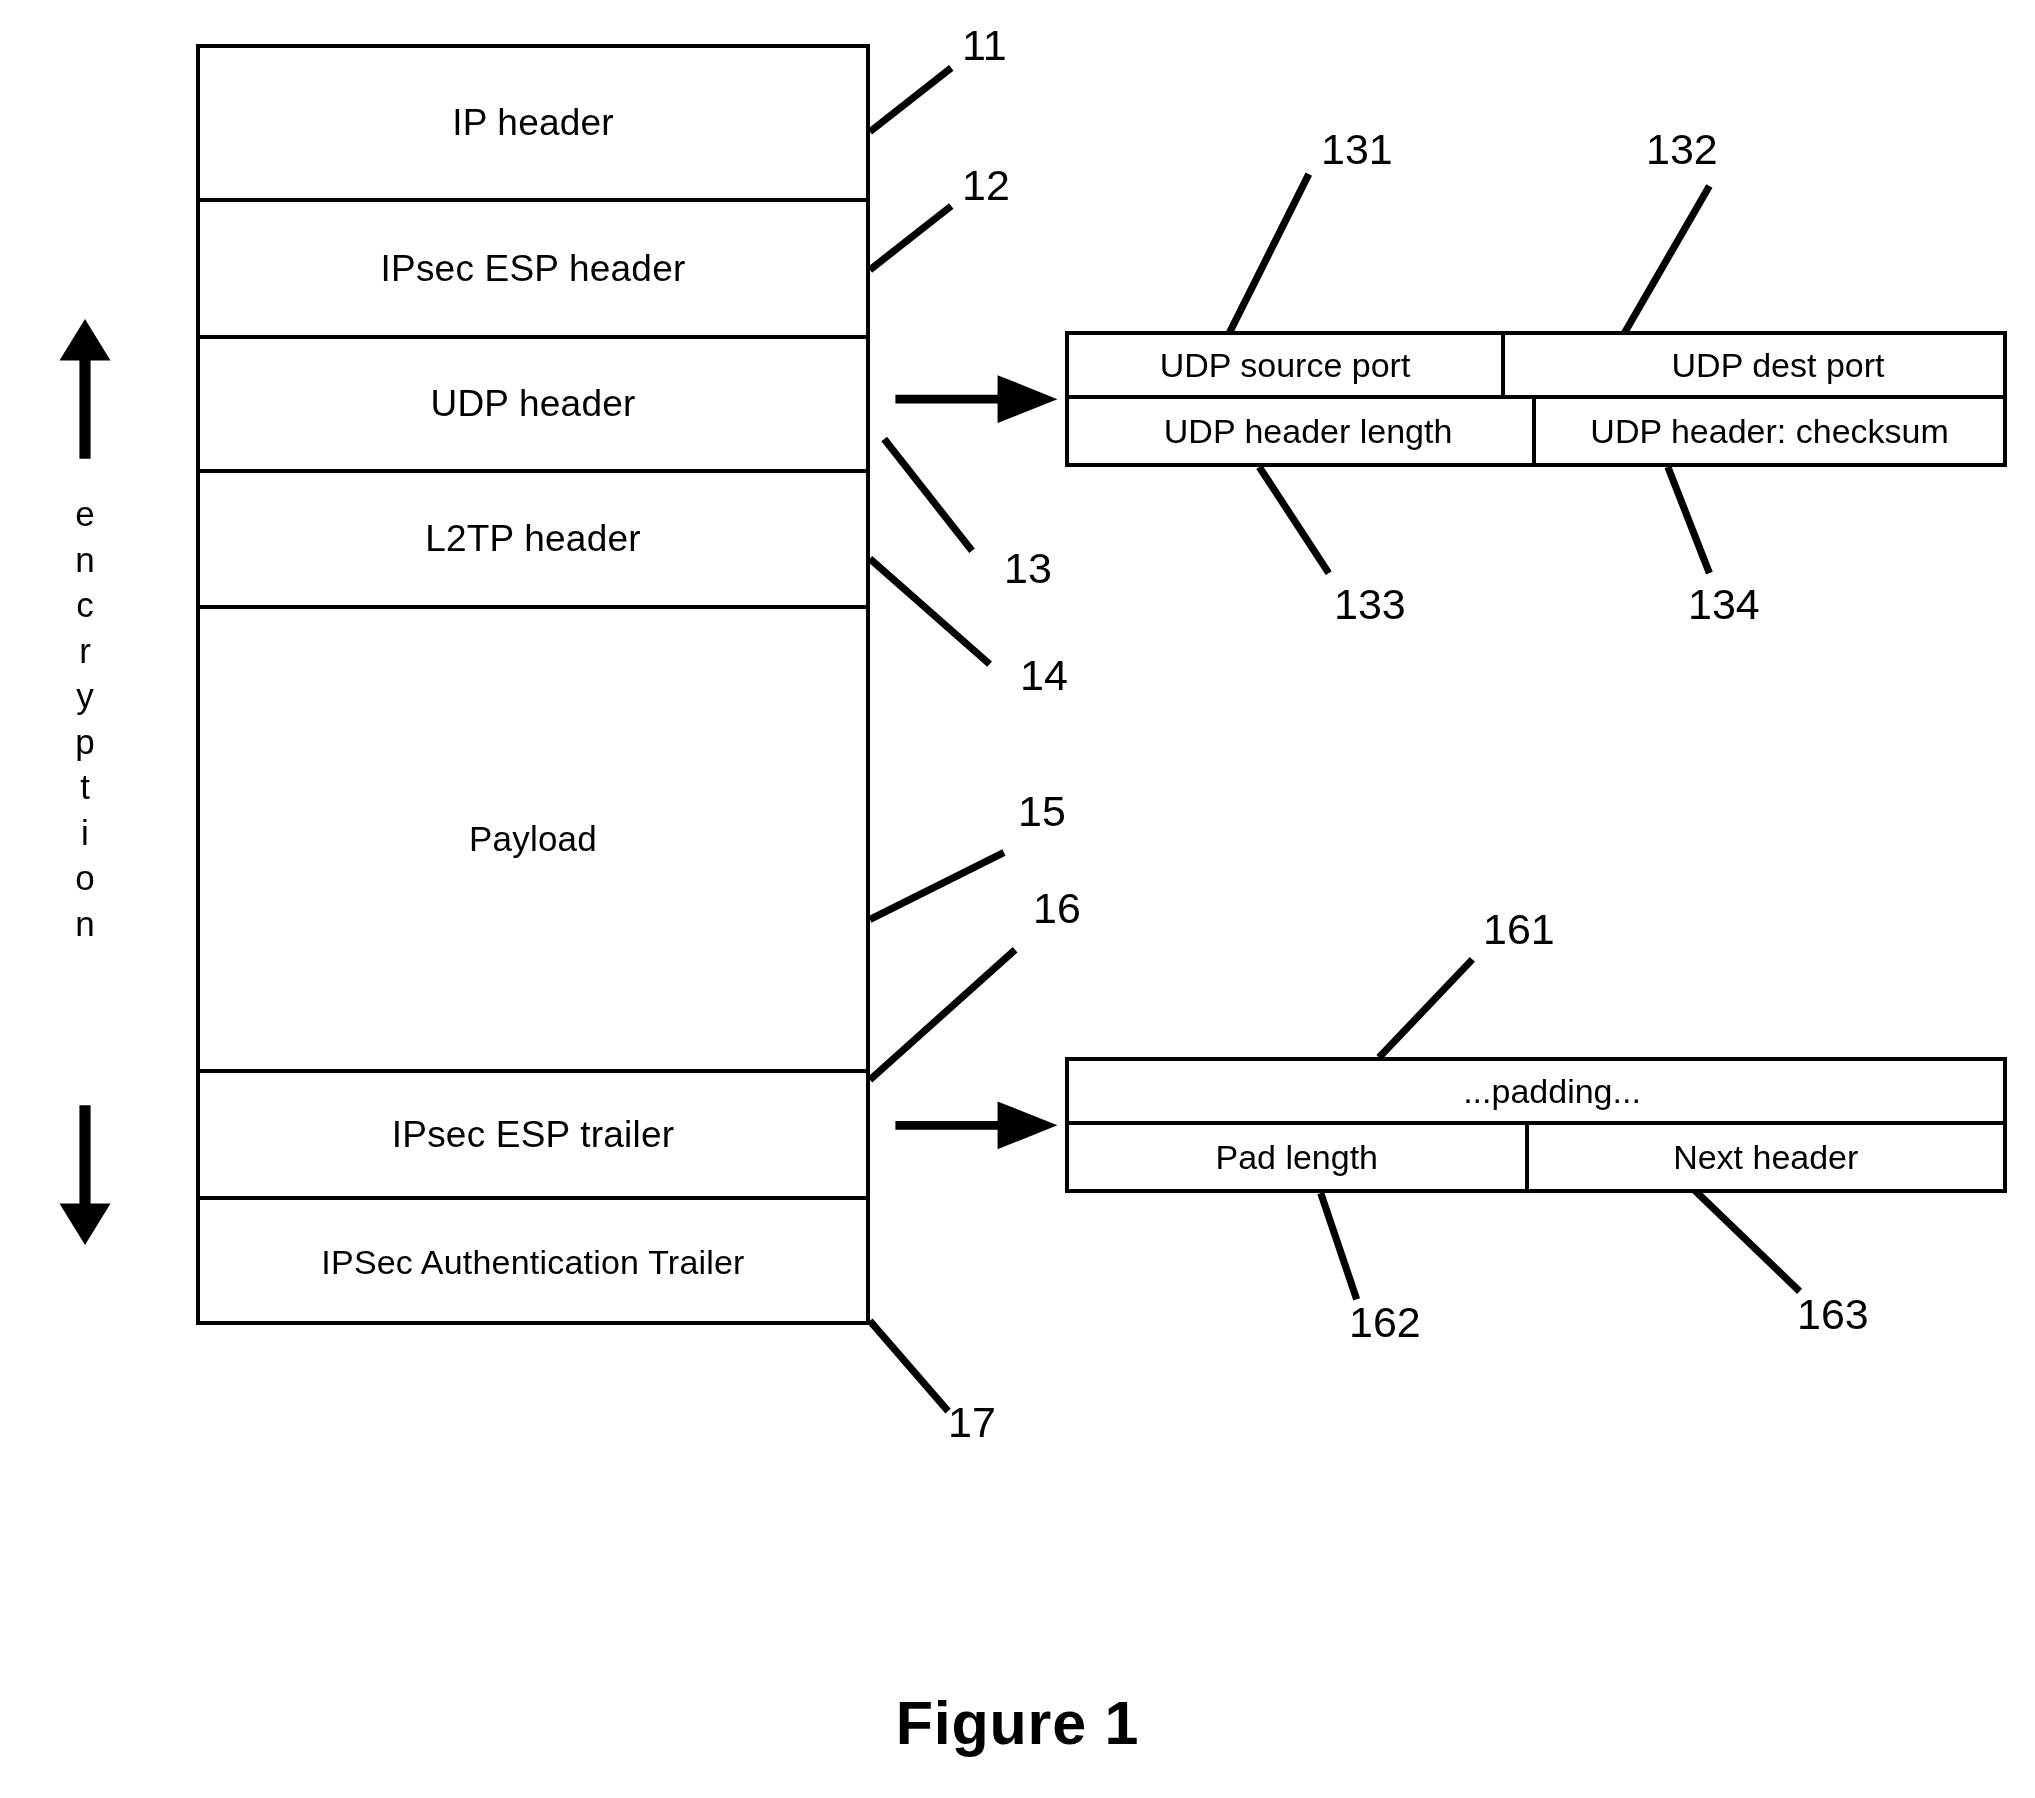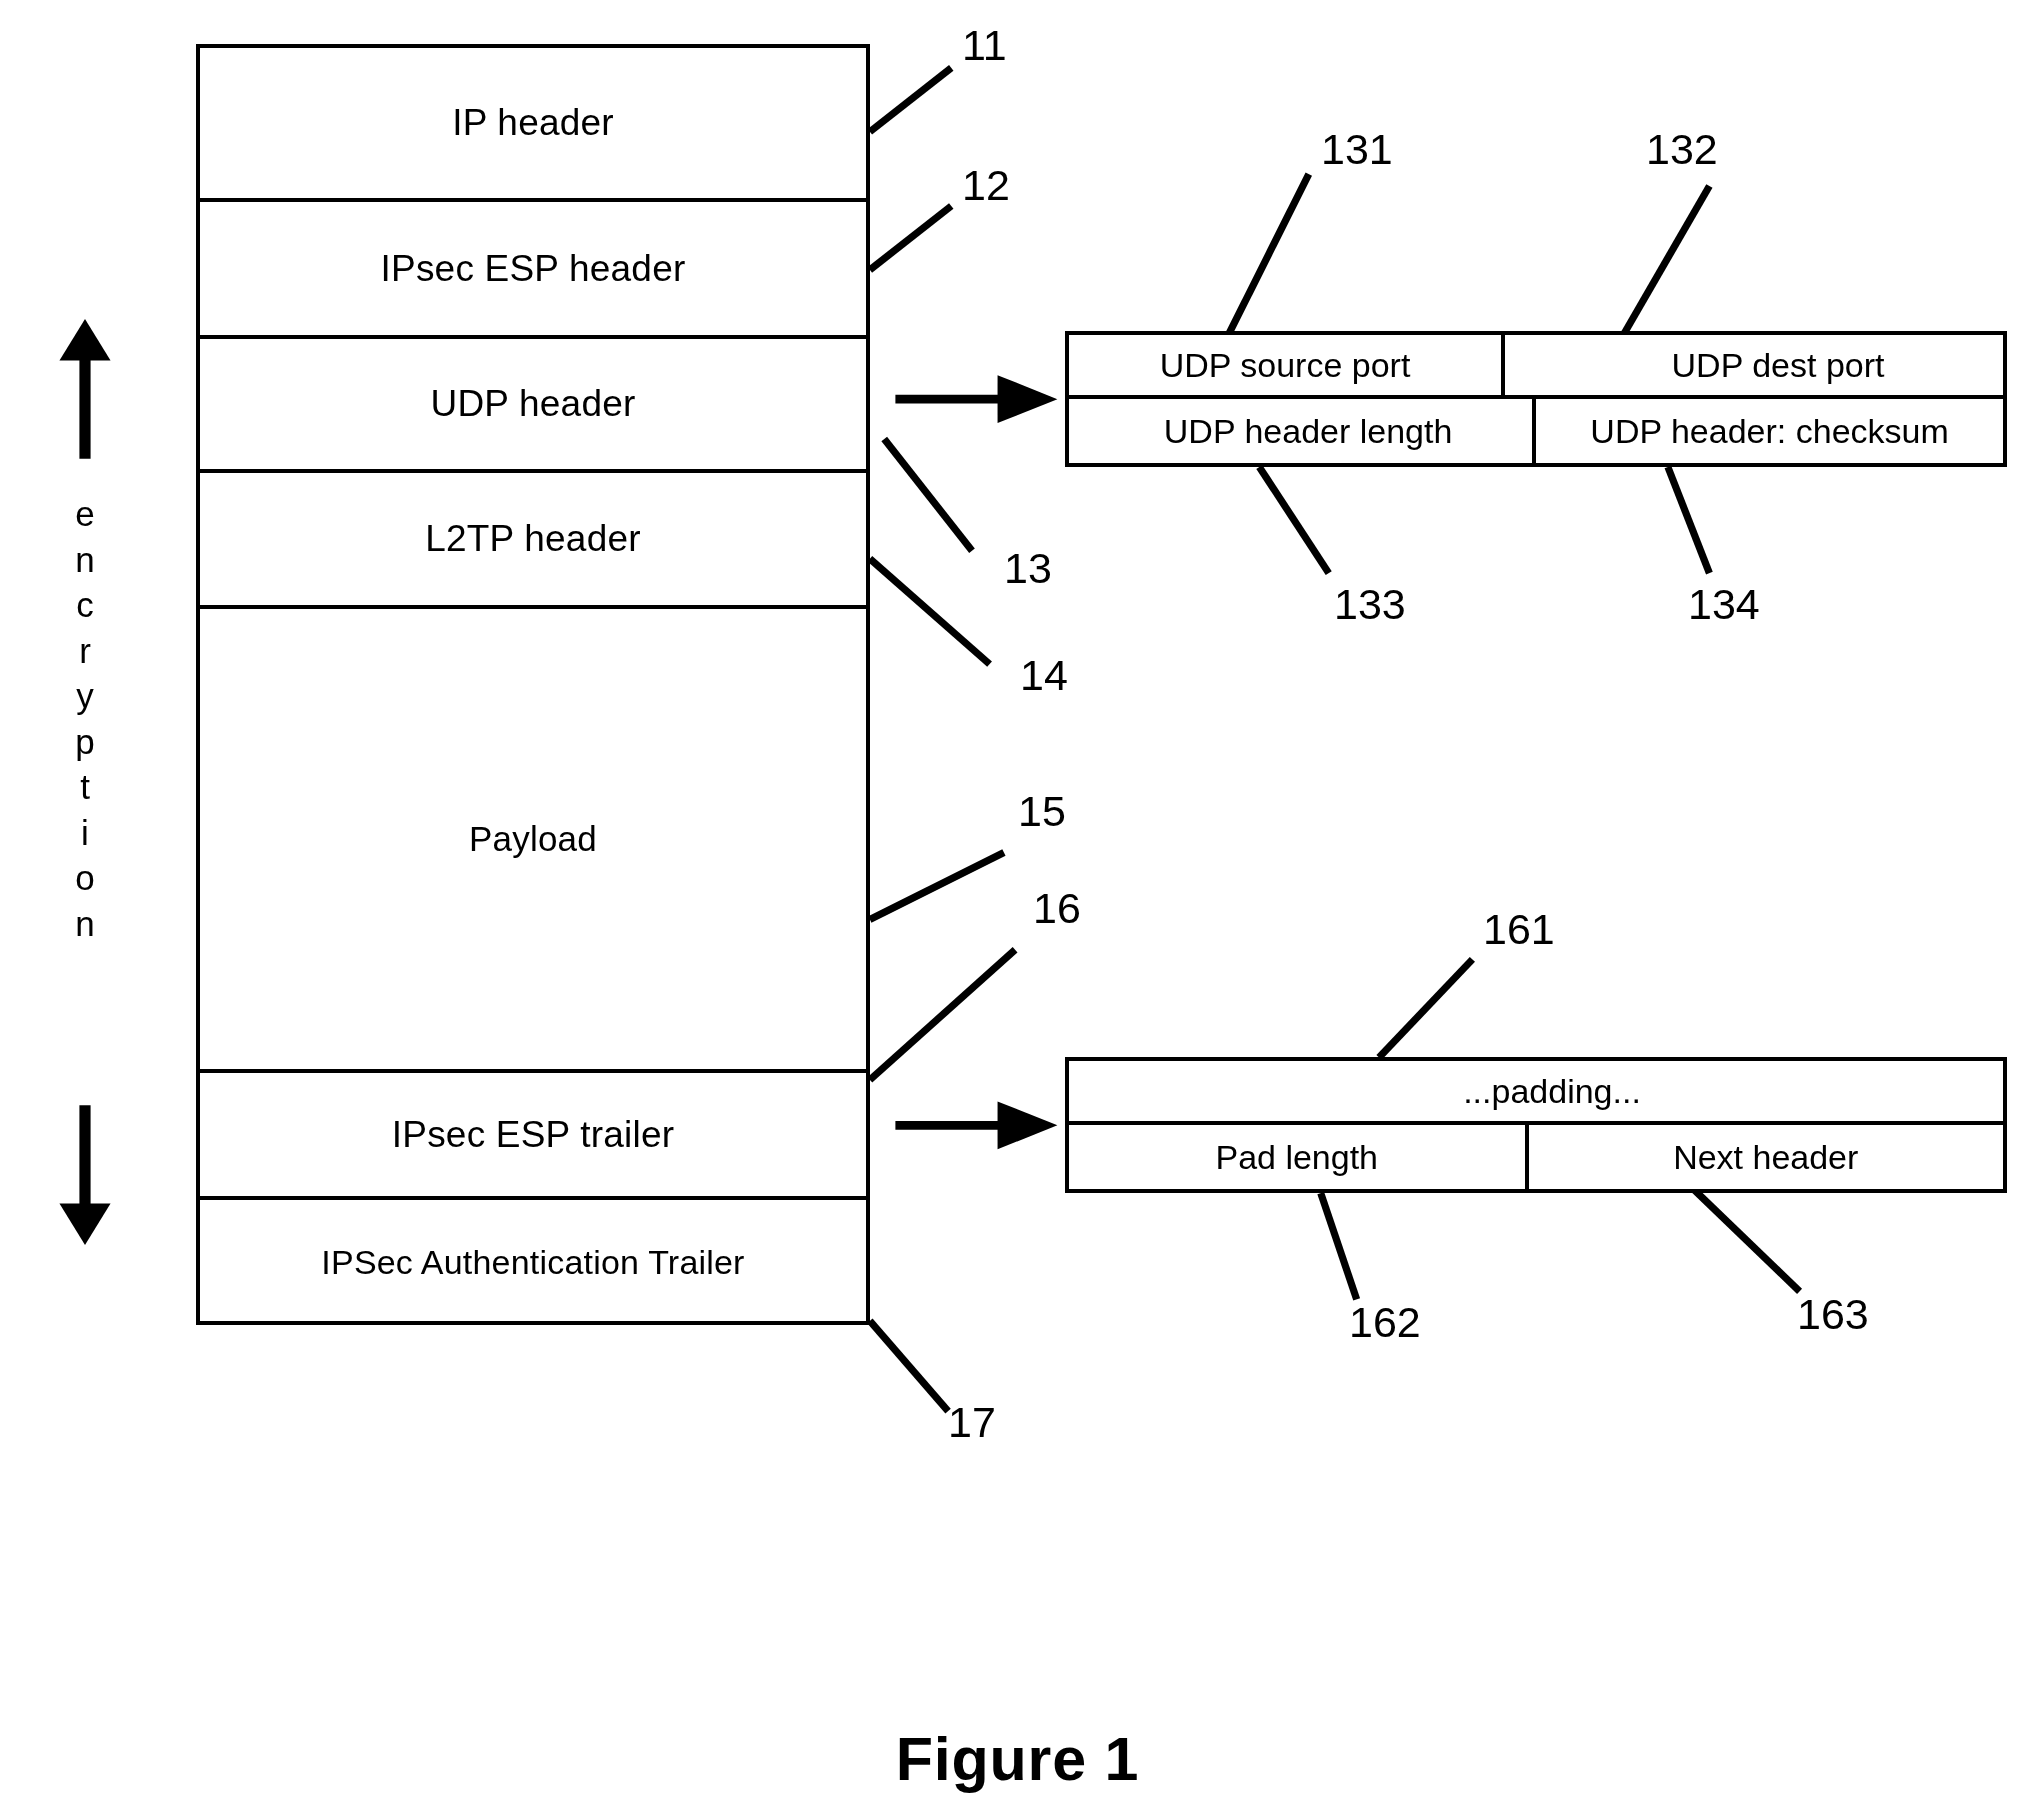--- a/index.html
+++ b/index.html
@@ -111,21 +111,20 @@
   
   #caption {
     position: absolute;
     left: 0;
     top: 1688px;
     width: 2035px;
     text-align: center;
     font-size: 61px;
     font-weight: bold;
     letter-spacing: 0.8px;
-    margin-top: 36px;
   }
 </style>
 </head>
 <body>
 
 <div id="page">
 
   <svg id="lines" viewBox="0 0 2550 2254" xmlns="http://www.w3.org/2000/svg">
 
     <line x1="1090" y1="165" x2="1192" y2="85" stroke="#000" stroke-width="9"></line>

